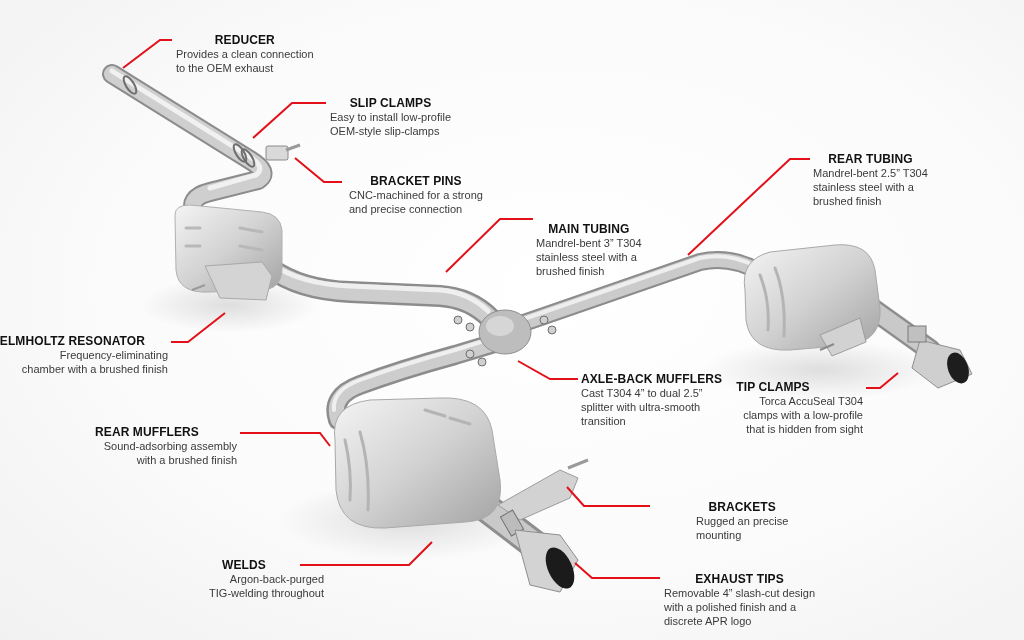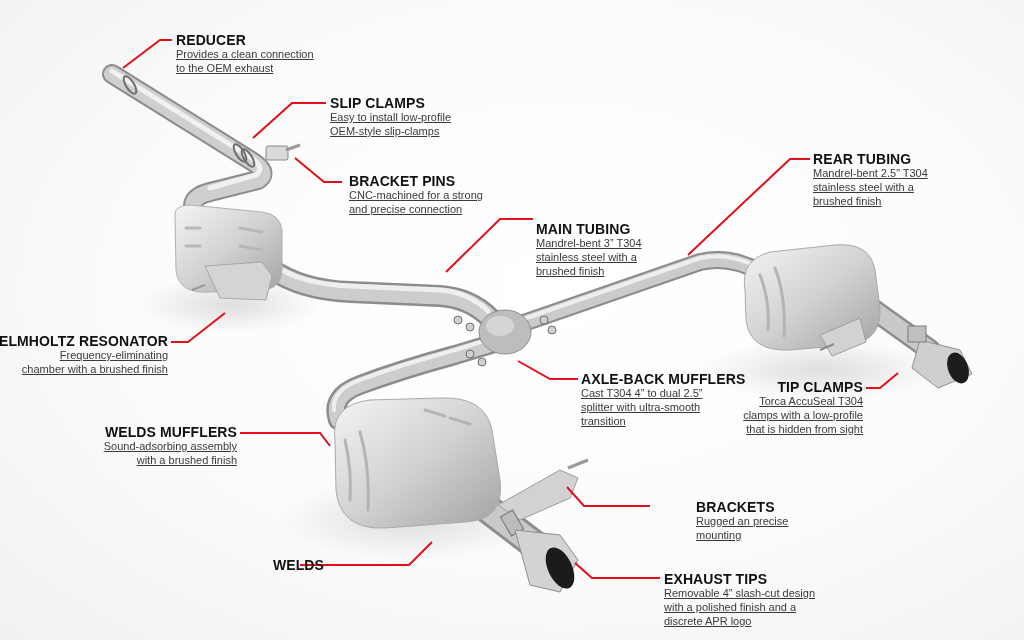--- a/index.html
+++ b/index.html
@@ -1,22 +1,22 @@
 <!DOCTYPE html>
 <html><head>
 <meta charset="utf-8">
 <style>
   html,body{margin:0;padding:0;}
   body{width:1024px;height:640px;position:relative;overflow:hidden;
        background:radial-gradient(ellipse at 55% 45%, #ffffff 0%, #fbfbfb 55%, #f1f1f1 100%);
        font-family:"Liberation Sans",sans-serif;color:#333;}
   #art{position:absolute;left:0;top:0;width:1024px;height:640px;}
   .callout{position:absolute;font-size:11px;line-height:14px;color:#3a3a3a;}
-  .callout .title{display:block;font-weight:bold;color:#111;font-size:14px;letter-spacing:0.1px;line-height:14px;}
-  .callout .desc{display:block;white-space:pre-line;text-decoration:underline;}
+  .callout .title{display:block;font-weight:bold;color:#111;font-size:12px;letter-spacing:0.1px;line-height:14px;text-align:center;}
+  .callout .desc{display:block;white-space:pre-line;}
   .right{text-align:right;}
 </style>
 </head>
 <body>
 
 <svg id="art" viewBox="0 0 1024 640" xmlns="http://www.w3.org/2000/svg">
   <defs>
     <linearGradient id="pipe" x1="0" y1="0" x2="0" y2="1">
       <stop offset="0" stop-color="#f2f2f2"></stop>
       <stop offset="0.45" stop-color="#c9c9c9"></stop>
@@ -186,30 +186,32 @@
 splitter with ultra-smooth
 transition</span>
 </div>
 <div class="callout right" style="right:161px;top:380px;width:180px;">
   <span class="title">TIP CLAMPS</span>
   <span class="desc">Torca AccuSeal T304
 clamps with a low-profile
 that is hidden from sight</span>
 </div>
 <div class="callout right" style="right:787px;top:425px;width:180px;">
-  <span class="title">WELDS MUFFLERS</span>
+  <span class="title">REAR MUFFLERS</span>
   <span class="desc">Sound-adsorbing assembly
 with a brushed finish</span>
 </div>
 <div class="callout" style="left:660px;top:500px;margin-left:36px;">
   <span class="title">BRACKETS</span>
   <span class="desc">Rugged an precise
 mounting</span>
 </div>
 <div class="callout right" style="right:700px;top:558px;width:160px;">
   <span class="title">WELDS</span>
+  <span class="desc">Argon-back-purged
+TIG-welding throughout</span>
 </div>
 <div class="callout" style="left:664px;top:572px;">
   <span class="title">EXHAUST TIPS</span>
   <span class="desc">Removable 4” slash-cut design
 with a polished finish and a
 discrete APR logo</span>
 </div>
 
 </body></html>

